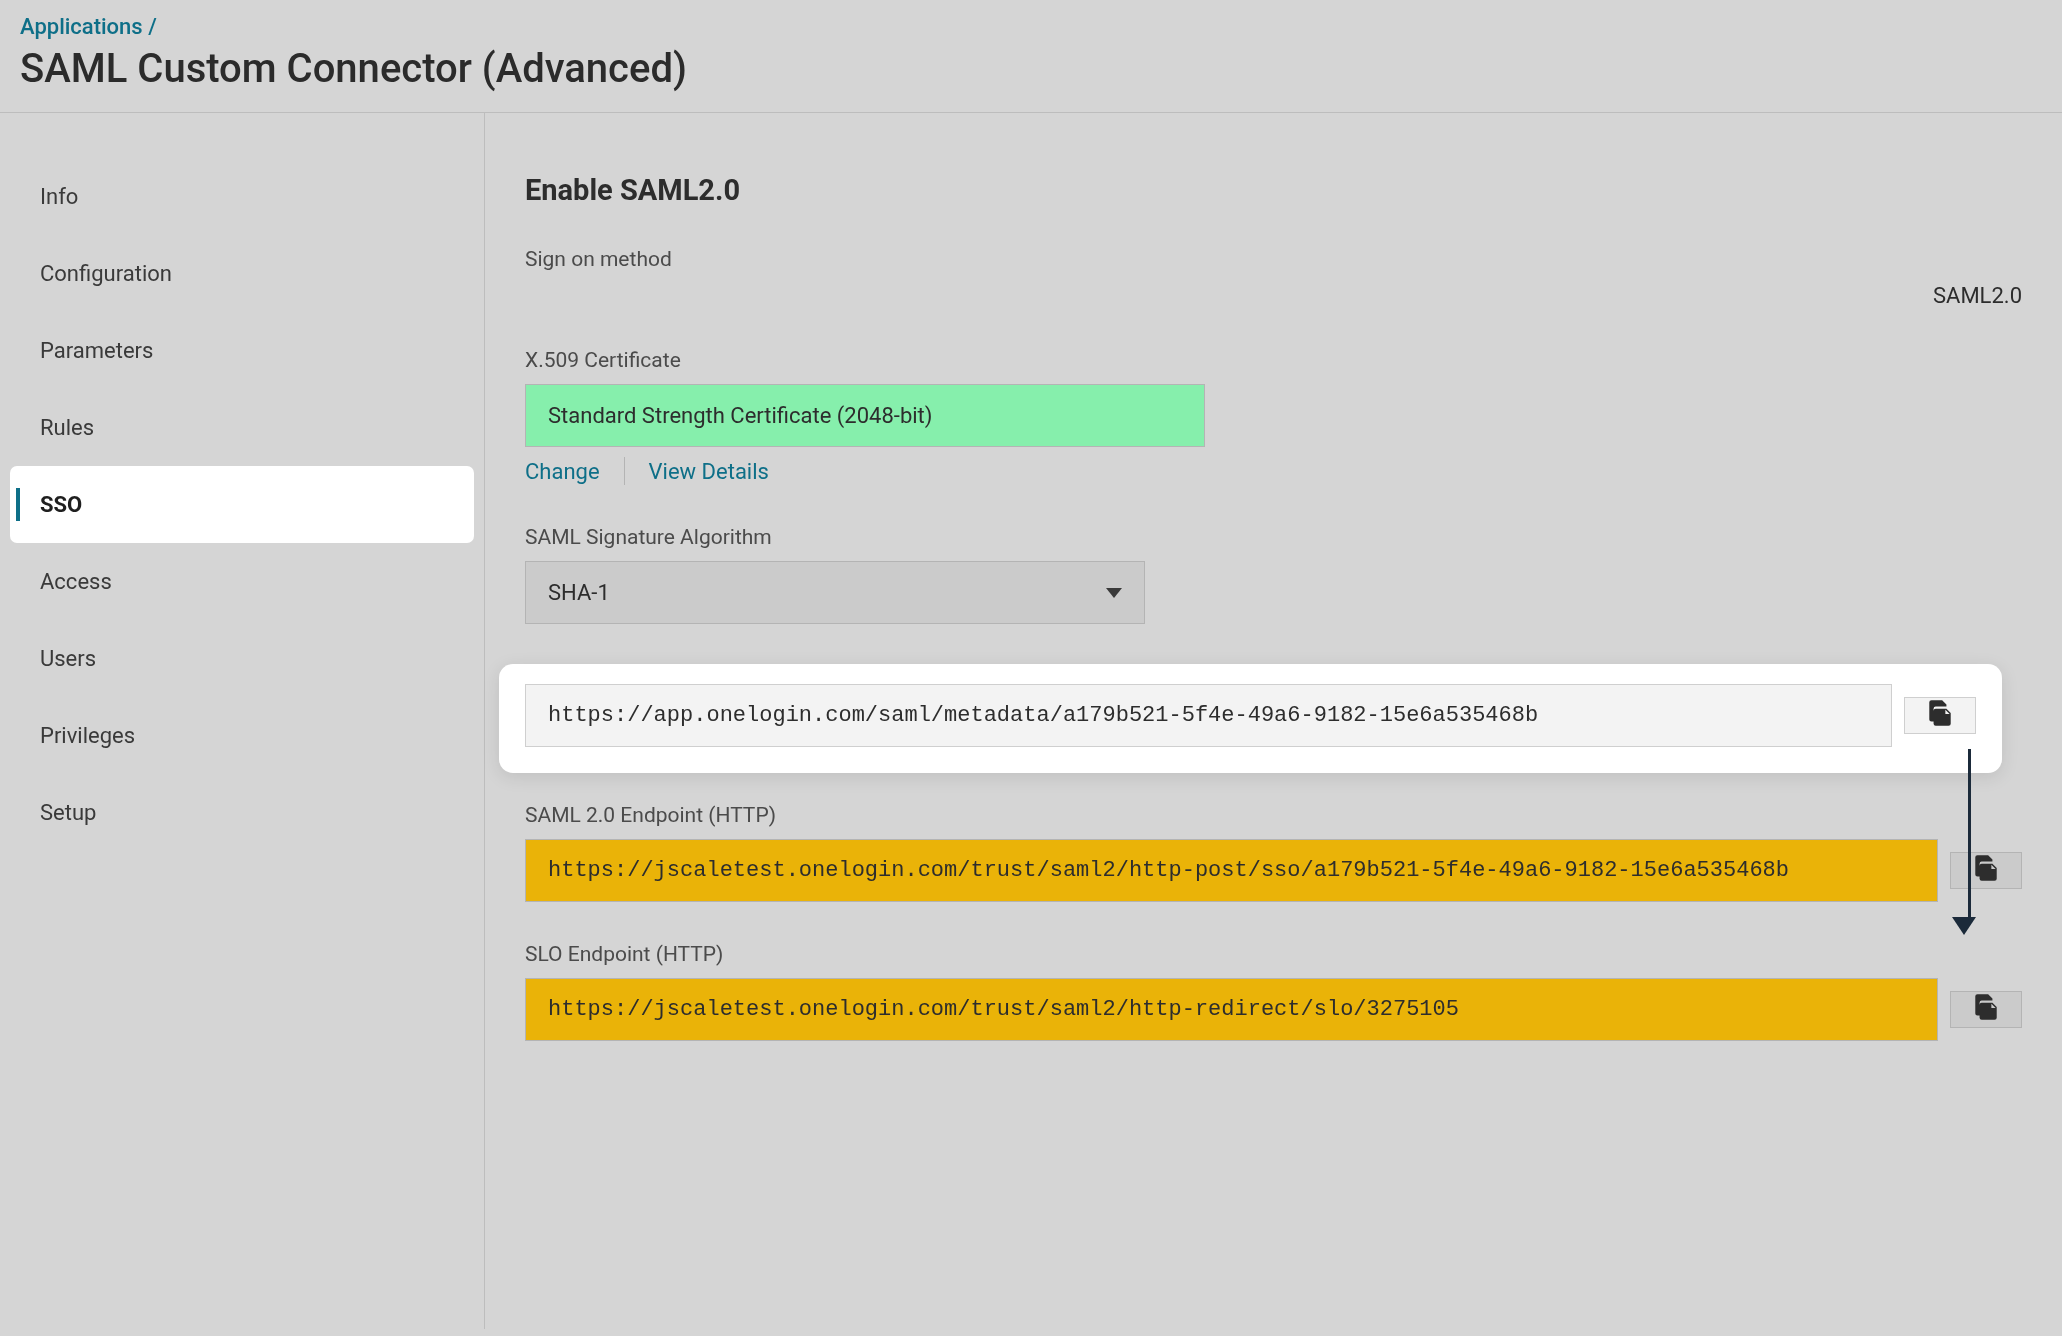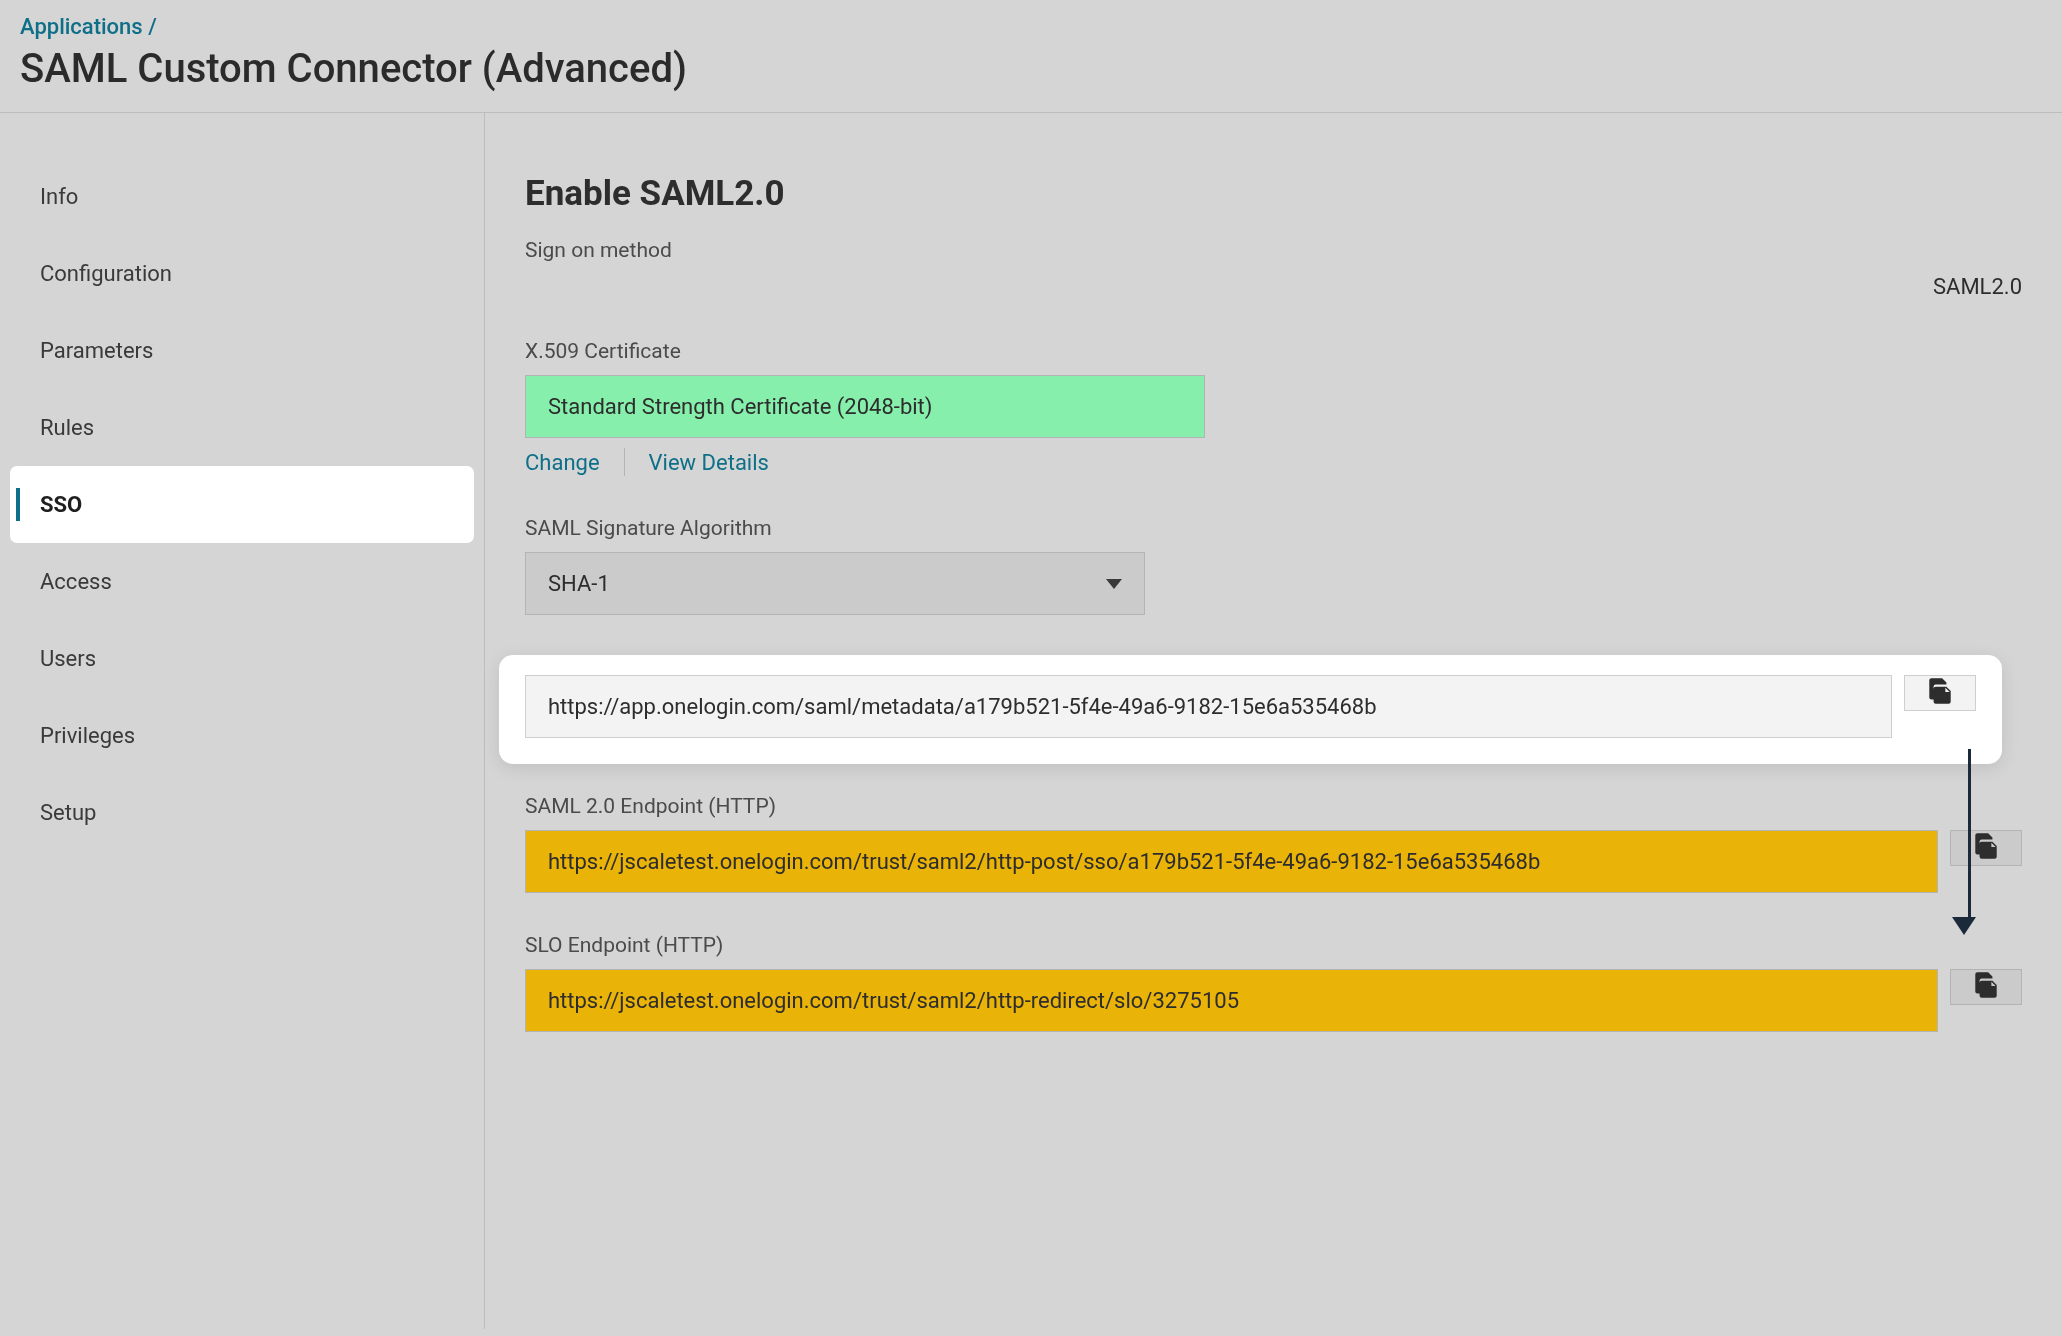--- a/index.html
+++ b/index.html
@@ -61,24 +61,24 @@
     bottom: 22px;
     width: 4px;
     background: #0e6f88;
   }
   .main {
     flex: 1;
     padding: 60px 40px 40px 40px;
     position: relative;
   }
   .section-title {
-    font-size: 35px;
+    font-size: 29px;
     font-weight: 700;
     color: #2d2d2d;
-    margin-bottom: 24px;
+    margin-bottom: 40px;
   }
   .field-label {
     font-size: 21px;
     color: #4b4b4b;
     margin-bottom: 12px;
   }
   .field-value-plain {
     font-size: 22px;
     color: #2d2d2d;
     margin-bottom: 40px;
@@ -135,23 +135,24 @@
     background: #ffffff;
     border-radius: 14px;
     padding: 20px 26px 26px 26px;
     margin-left: -26px;
     margin-right: 20px;
     margin-bottom: 30px;
     box-shadow: 0 4px 18px rgba(0,0,0,0.1);
   }
   .url-field-row {
     display: flex;
-    align-items: flex-start;
+    align-items: center;
     gap: 12px;
     margin-bottom: 40px;
+    font-family: Liberation Mono, monospace;
   }
   .url-field-row.tight { margin-bottom: 0; }
   .url-input {
     flex: 1;
     border: 1px solid #cfcfcf;
     background: #f3f3f3;
     padding: 18px 22px;
     font-size: 22px;
     color: #2d2d2d;
     white-space: nowrap;

